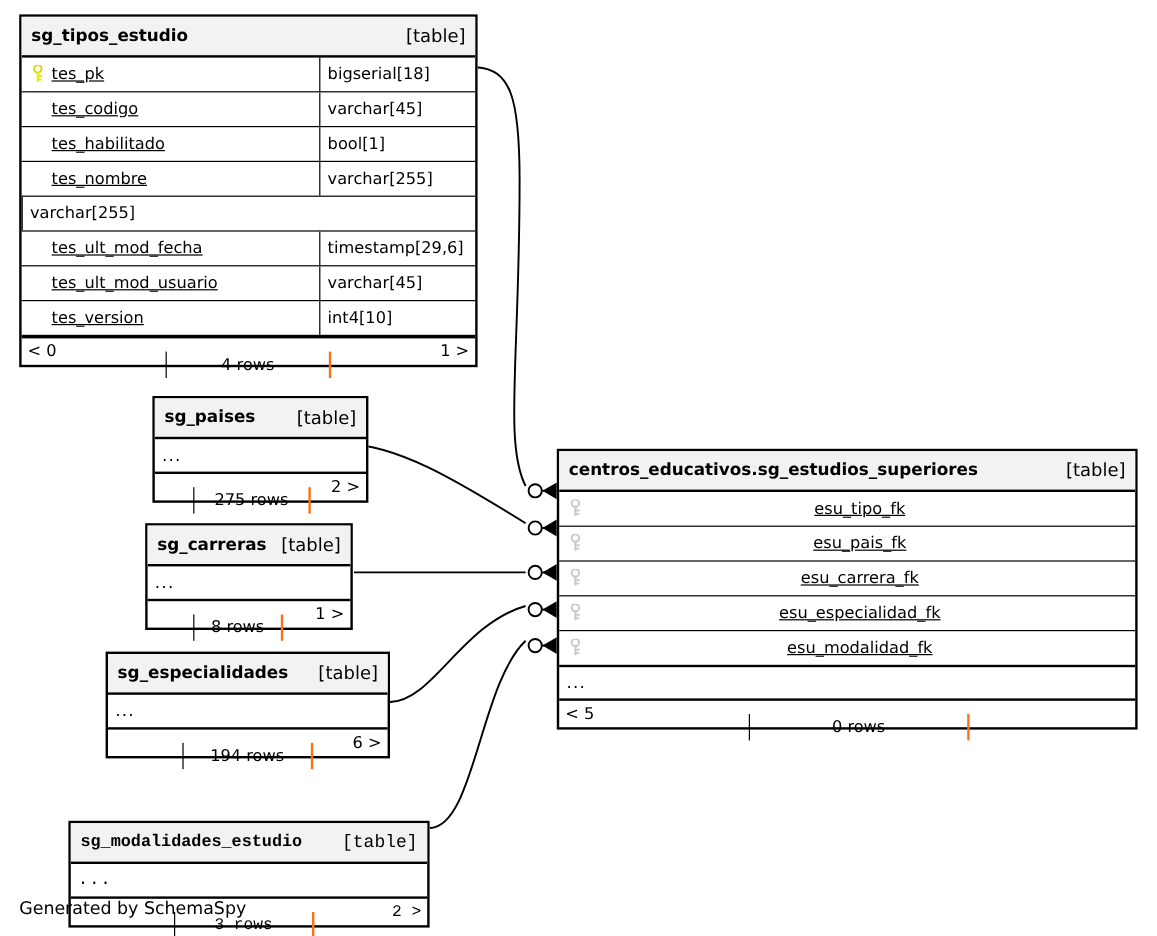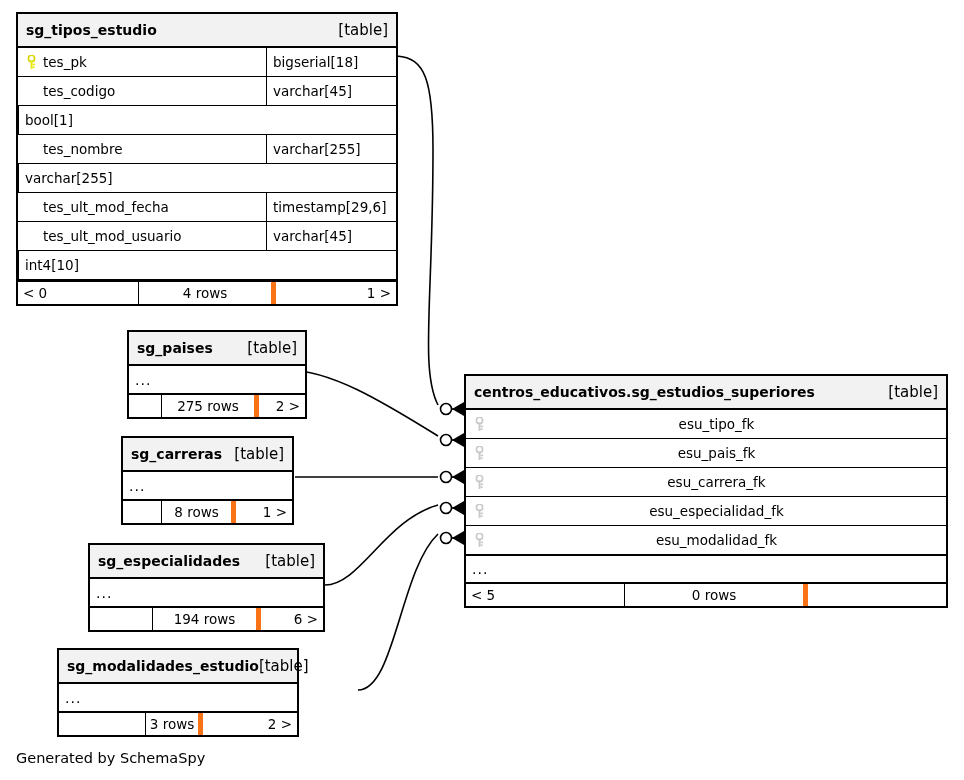--- a/index.html
+++ b/index.html
@@ -38,26 +38,27 @@
     display:flex;
     height:29px;
     border-bottom:1px solid #000;
     box-sizing:border-box;
     align-items:center;
   }
   .row:last-of-type{border-bottom:none;}
   .row .cname{
     flex:1;
     display:flex;
-    align-items:flex-end;
+    align-items:flex-start;
     gap:6px;
     padding-left:8px;
     box-sizing:border-box;
     overflow:hidden;
     white-space:nowrap;
+    text-decoration:underline;
   }
   .row .ctype{
     width:130px;
     border-left:1px solid #000;
     padding-left:6px;
     box-sizing:border-box;
     height:100%;
     display:flex;
     align-items:center;
     white-space:nowrap;
@@ -84,21 +85,21 @@
   }
   .footer .fcell{
     height:100%;
     display:flex;
     align-items:center;
     box-sizing:border-box;
     overflow:hidden;
     white-space:nowrap;
   }
   .footer .f-left{justify-content:flex-start;padding-left:5px;}
-  .footer .f-mid{justify-content:center;border-left:1px solid #000;border-right:5px solid #f97316;}
+  .footer .f-mid{justify-content:center;border-left:1px solid #000;border-right:2px solid #f97316;margin-top:11px;}
   .footer .f-right{justify-content:flex-end;padding-right:5px;}
 
   
   .centered .cname{justify-content:flex-start;}
   .centered .cname .lbl{
     flex:1;
     text-align:center;
     padding-right:4px;
   }
 
@@ -169,20 +170,24 @@
 
     <div class="row">
       <span class="cname">
         <span class="keyicon"></span>
         <span>tes_codigo</span>
       </span>
       <span class="ctype">varchar[45]</span>
     </div>
 
     <div class="row">
+      <span class="cname">
+        <span class="keyicon"></span>
+        <span>tes_habilitado</span>
+      </span>
       <span class="ctype">bool[1]</span>
     </div>
 
     <div class="row">
       <span class="cname">
         <span class="keyicon"></span>
         <span>tes_nombre</span>
       </span>
       <span class="ctype">varchar[255]</span>
     </div>
@@ -201,20 +206,24 @@
 
     <div class="row">
       <span class="cname">
         <span class="keyicon"></span>
         <span>tes_ult_mod_usuario</span>
       </span>
       <span class="ctype">varchar[45]</span>
     </div>
 
     <div class="row">
+      <span class="cname">
+        <span class="keyicon"></span>
+        <span>tes_version</span>
+      </span>
       <span class="ctype">int4[10]</span>
     </div>
 
     <div class="footer">
       <span class="fcell f-left" style="width:120px;">&lt; 0</span>
       <span class="fcell f-mid" style="flex:1;">4 rows</span>
       <span class="fcell f-right" style="width:120px;">1 &gt;</span>
     </div>
   </div>
 
@@ -250,21 +259,21 @@
       <span class="ttag">[table]</span>
     </div>
     <div class="ellipsis">...</div>
     <div class="footer">
       <span class="fcell f-left" style="width:62px;"></span>
       <span class="fcell f-mid" style="flex:1;">194 rows</span>
       <span class="fcell f-right" style="width:62px;">6 &gt;</span>
     </div>
   </div>
 
-  <div class="tbl" style="left:57px;top:648px;width:242px;">
+  <div class="tbl" style="left:57px;top:684px;width:301px;font-family:Liberation Mono, monospace;">
     <div class="hdr">
       <span class="tname">sg_modalidades_estudio</span>
       <span class="ttag">[table]</span>
     </div>
     <div class="ellipsis">...</div>
     <div class="footer">
       <span class="fcell f-left" style="width:86px;"></span>
       <span class="fcell f-mid" style="flex:1;text-align:right;">3 rows</span>
       <span class="fcell f-right" style="width:94px;">2 &gt;</span>
     </div>

